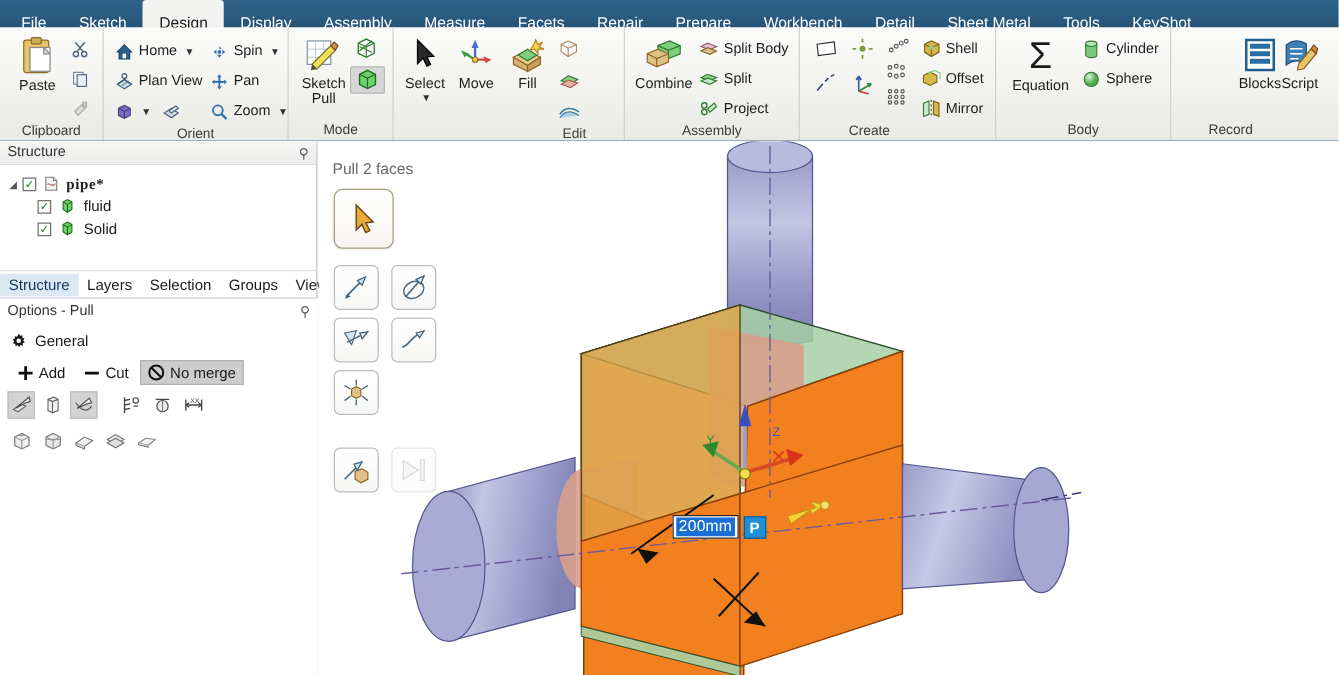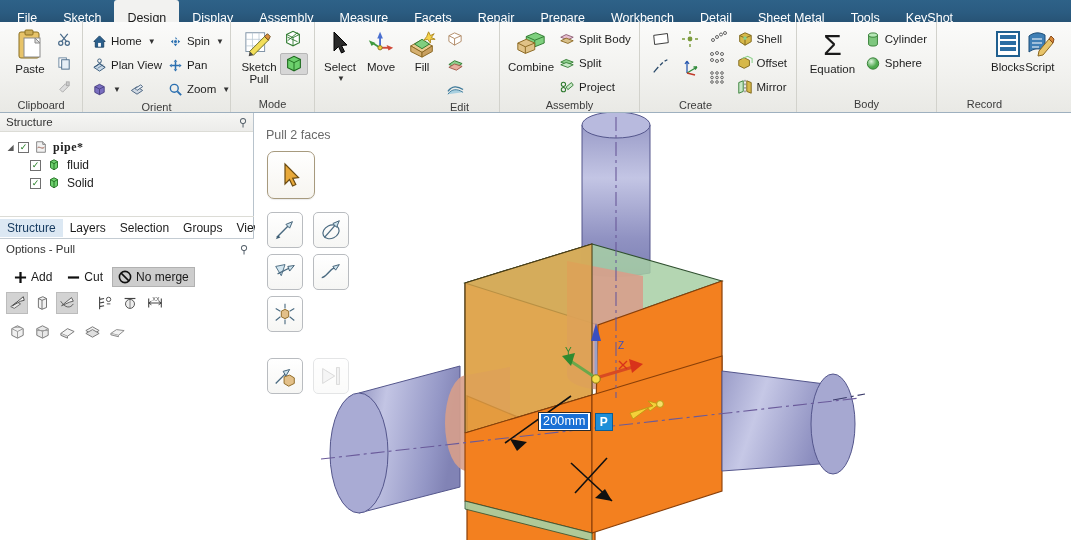--- a/index.html
+++ b/index.html
@@ -690,20 +690,29 @@
       <div class="ptab">Groups</div>
       <div class="ptab">Views</div>
     </div>
 
     <div class="options">
       <div class="panel-header" style="background:#fff;border-bottom:none;height:20px;">
         <span>Options - Pull</span>
         <span class="pin">⚲</span>
       </div>
 
+      <div class="gen-row">
+        <span class="iconbox">
+          <svg width="14" height="14" viewBox="0 0 16 16">
+            <path d="M8 1.2 L9.3 3 L11.4 2.5 L11.2 4.7 L13.3 5.5 L12 7.2 L13.6 8.8 L11.6 9.8 L11.9 12 L9.7 11.5 L8.4 13.3 L7 11.7 L5 12.6 L4.8 10.4 L2.7 9.9 L3.8 8 L2.4 6.4 L4.4 5.6 L4.4 3.4 L6.5 3.8 Z" fill="#1a1a1a"></path>
+            <circle cx="8" cy="7.6" r="2.1" fill="#fff"></circle>
+          </svg>
+        </span>
+        <span>General</span>
+      </div>
 
       <div class="optbar">
         <div class="optbtn">
           <span class="iconbox">
             <svg width="13" height="13" viewBox="0 0 14 14">
                 <path d="M5.8 1 H8.2 V5.8 H13 V8.2 H8.2 V13 H5.8 V8.2 H1 V5.8 H5.8 Z" fill="#101010"></path>
               </svg>
           </span>
           <span>Add</span>
         </div>

